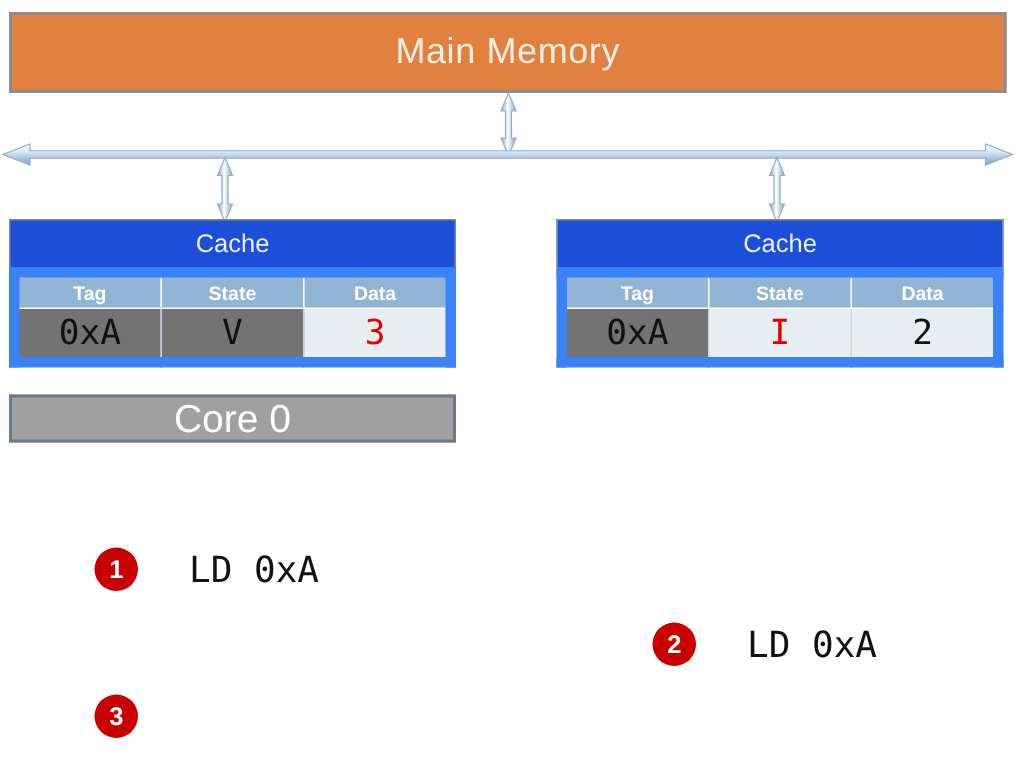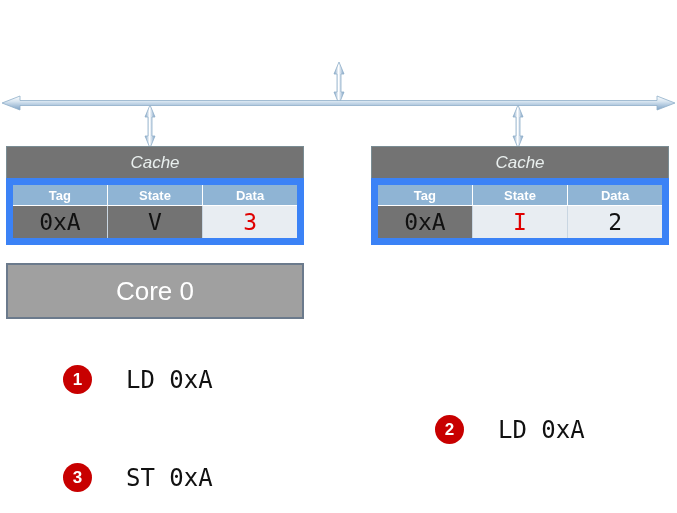--- a/index.html
+++ b/index.html
@@ -75,27 +75,26 @@
     position: absolute;
     top: 146px;
     width: 298px;
   }
   .cache-unit.left  { left: 6px; }
   .cache-unit.right { left: 371px; }
 
   .cache-title {
     box-sizing: border-box;
     height: 32px;
-    background: #737373;
+    background: #1d4ed8;
     border: 1px solid #7A8C93;
     border-bottom: none;
     display: flex;
     align-items: center;
     justify-content: center;
-    font-style: italic;
   }
   .cache-title-label {
     color: #E9EFEE;
     font-size: 17px;
   }
 
   .cache-table {
     box-sizing: border-box;
     width: 100%;
     border-collapse: collapse;
@@ -126,21 +125,21 @@
   }
   .cache-table td:last-child { border-right: none; }
   .cache-table td.tint { background: #E8EDF2; }
   .cache-table td.val-red { color: #E00000; }
 
   
   .core-box {
     position: absolute;
     top: 263px;
     width: 298px;
-    height: 56px;
+    height: 32px;
     box-sizing: border-box;
     background: #A0A0A0;
     border: 2px solid #6B7A8C;
     display: flex;
     align-items: center;
     justify-content: center;
   }
   .core-box.left  { left: 6px; }
   .core-box.right { left: 371px; }
   .core-label {
@@ -176,20 +175,23 @@
   }
   .instr-1 { left: 63px;  top: 365px; }
   .instr-2 { left: 435px; top: 415px; }
   .instr-3 { left: 63px;  top: 463px; }
 </style>
 </head>
 <body>
 
 <div id="stage">
 
+  <div class="main-memory">
+    <span class="main-memory-label">Main Memory</span>
+  </div>
 
   <svg class="vconn" style="left:330px; top:61px; width:18px; height:44px;" viewBox="0 0 18 44">
     <defs>
       <linearGradient id="vg1" x1="0" y1="0" x2="1" y2="0">
         <stop offset="0%" stop-color="#7FA3C6"></stop>
         <stop offset="45%" stop-color="#FFFFFF"></stop>
         <stop offset="100%" stop-color="#7FA3C6"></stop>
       </linearGradient>
     </defs>
     <polygon points="9,1 14,13 11,13 11,31 14,31 9,43 4,31 7,31 7,13 4,13" fill="url(#vg1)" stroke="#8FAEC9" stroke-width="0.8"></polygon>
@@ -268,16 +270,15 @@
     <span class="instr-text">LD 0xA</span>
   </div>
 
   <div class="instr instr-2">
     <span class="instr-badge">2</span>
     <span class="instr-text">LD 0xA</span>
   </div>
 
   <div class="instr instr-3">
     <span class="instr-badge">3</span>
-    <span class="instr-text">ST 0xA</span>
   </div>
 
 </div>
 
 </body></html>

